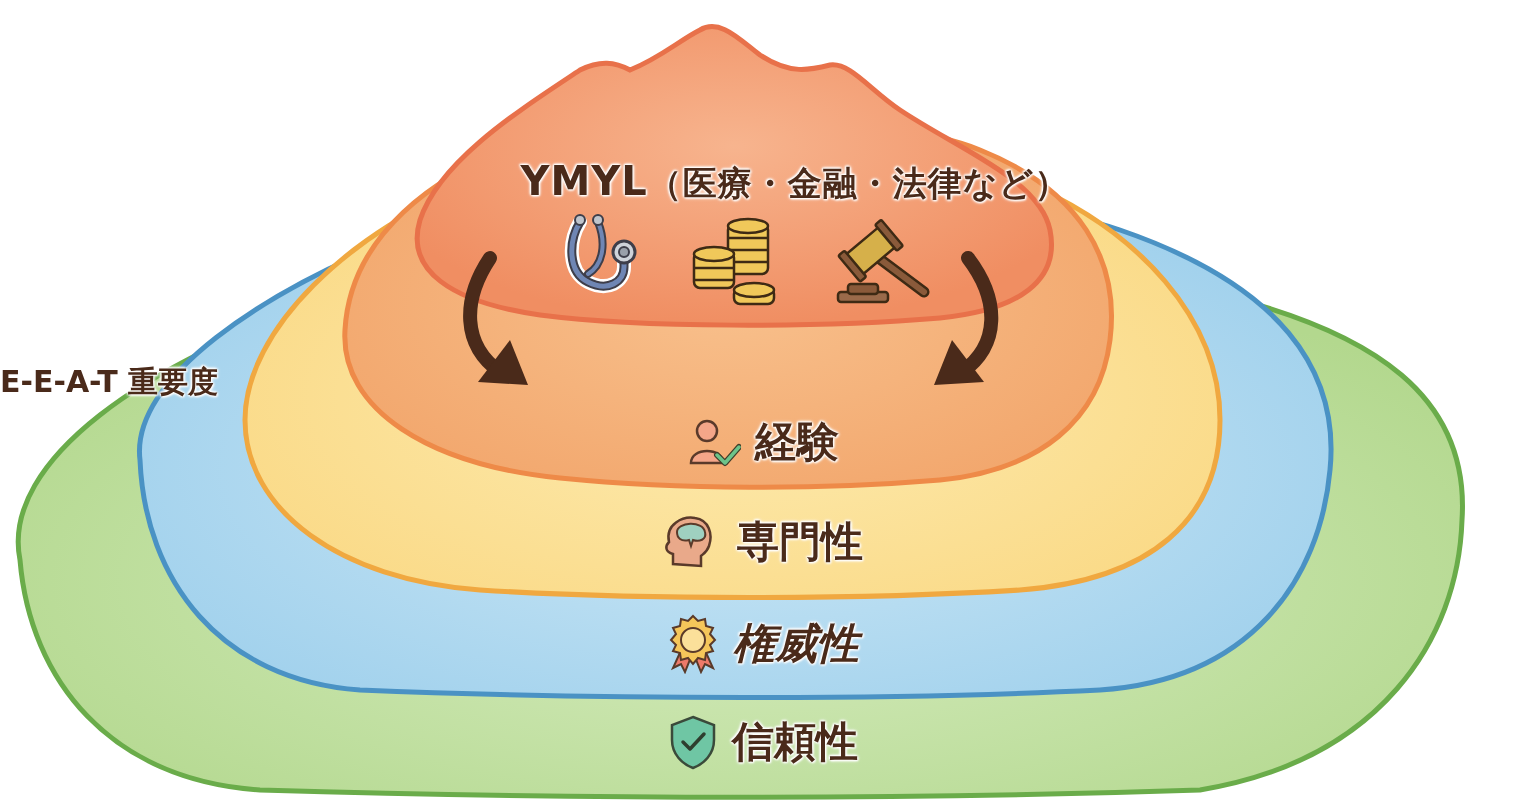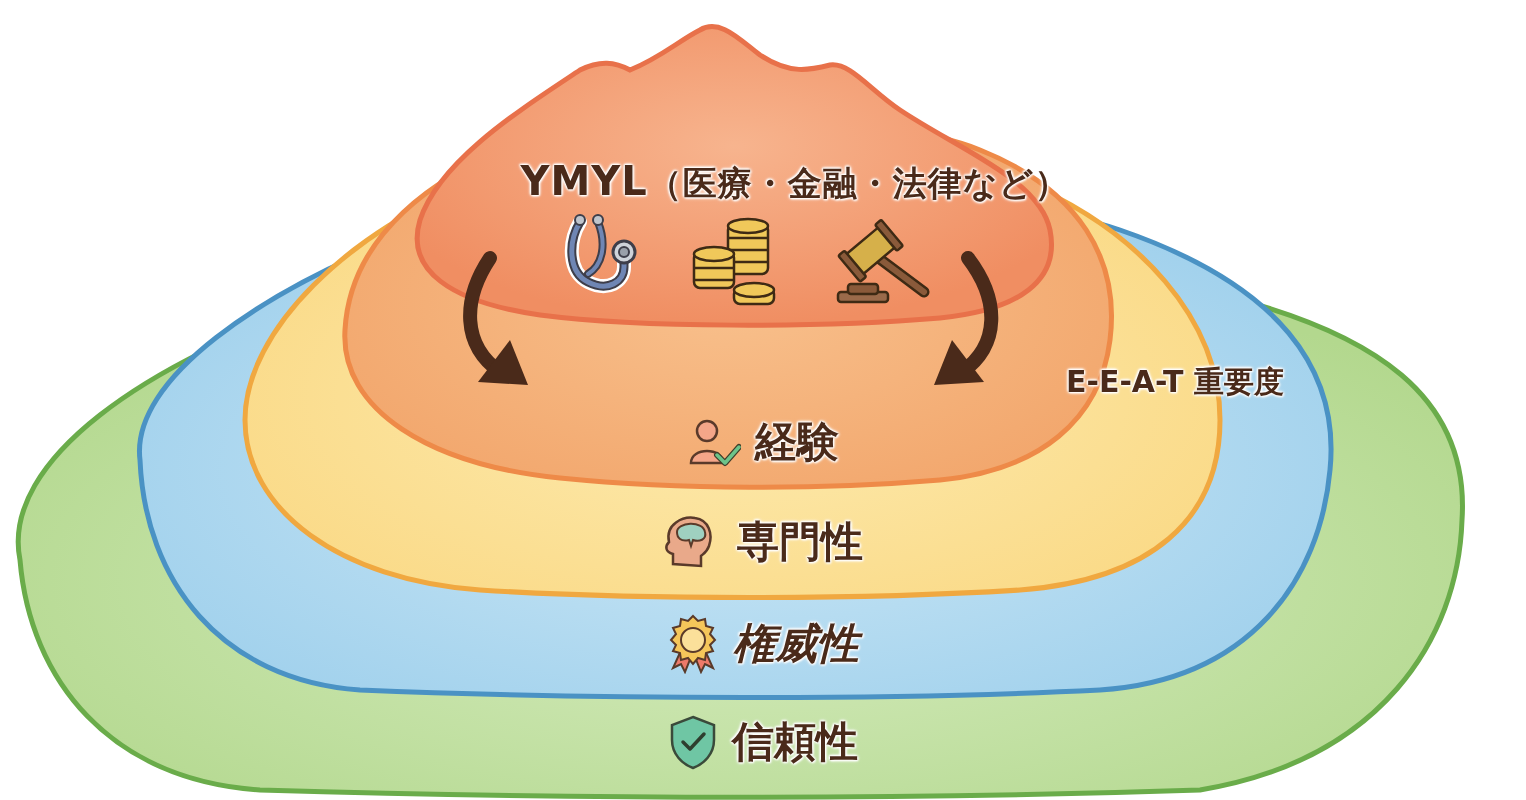--- a/index.html
+++ b/index.html
@@ -3,21 +3,21 @@
 <meta charset="utf-8">
 <style>
   html, body { margin: 0; padding: 0; background: #ffffff; }
   body { width: 1526px; height: 800px; position: relative; overflow: hidden;
          font-family: "DejaVu Sans", sans-serif; }
   svg.bg { position: absolute; left: 0; top: 0; }
   .label { position: absolute; color: #4a2a1a; font-weight: bold; white-space: nowrap;
            text-shadow: 0 0 3px #fff, 0 0 3px #fff, 0 0 4px #fff, 1px 1px 2px #fff, -1px -1px 2px #fff; }
   .title { left: 0; width: 1526px; text-align: center; top: 158px; font-size: 40px; letter-spacing: 1px; padding-left: 32px; }
   .title .paren { font-size: 34px; }
-  .subtitle { left: 0; width: 1284px; text-align: right; top: 362px; font-size: 30px; }
+  .subtitle { left: 0; width: 1284px; text-align: left; top: 362px; font-size: 30px; }
   .layer-label { left: 0; width: 1526px; text-align: right; font-size: 42px; display: flex;
                  justify-content: center; align-items: center; gap: 14px; }
   .layer-label svg { flex: none; }
   .icons { position: absolute; top: 212px; left: 540px; width: 420px; height: 110px; }
   .icons svg { position: absolute; }
 </style>
 </head>
 <body>
 
 <svg class="bg" width="1526" height="800" viewBox="0 0 1526 800">

